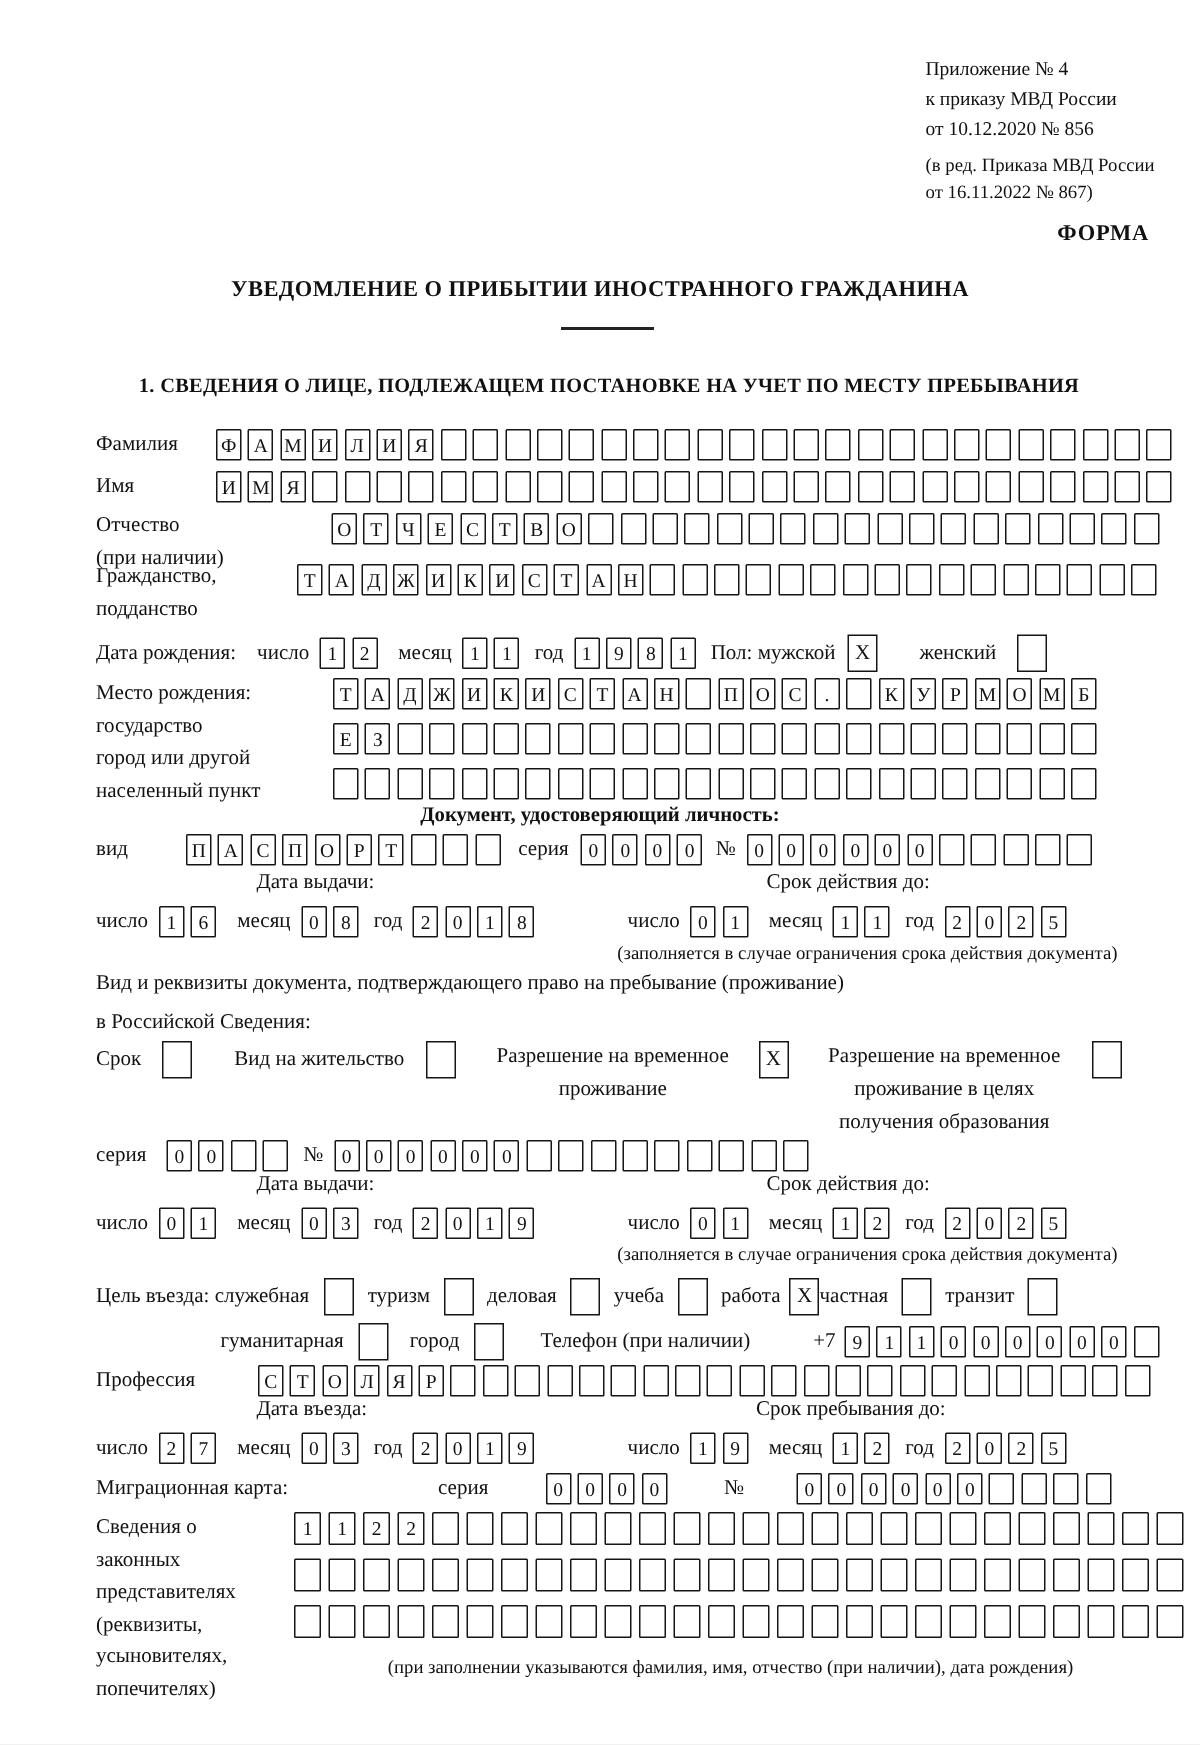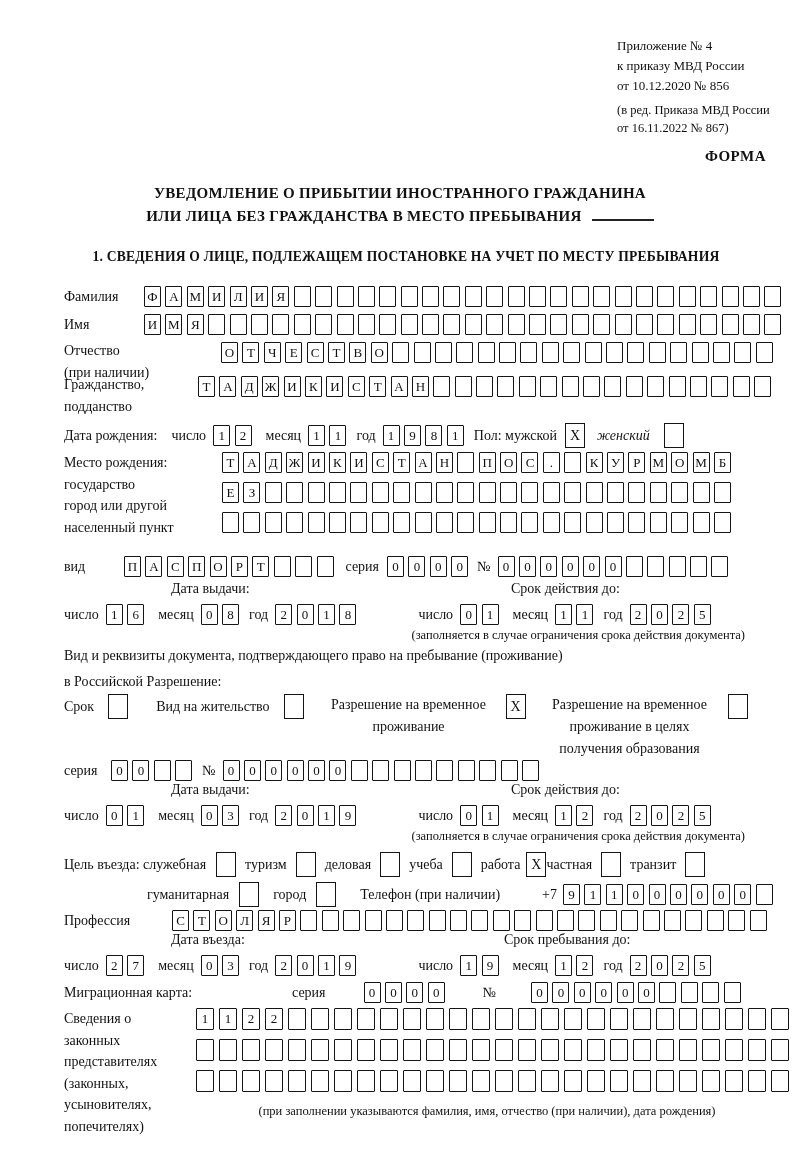--- a/index.html
+++ b/index.html
@@ -49,21 +49,21 @@
     <div class="hdr">к приказу МВД России</div>
     <div class="hdr">от 10.12.2020 № 856</div>
     <div class="hdr-small" style="margin-top:5px;">(в ред. Приказа МВД России</div>
     <div class="hdr-small">от 16.11.2022 № 867)</div>
   </div>
 
   <div class="abs bold" style="right:34px; top:148px; font-size:15px; letter-spacing:.5px;">ФОРМА</div>
 
   <div class="abs title" style="left:0; right:0; top:182px;">
     <div>УВЕДОМЛЕНИЕ О ПРИБЫТИИ ИНОСТРАННОГО ГРАЖДАНИНА</div>
-    <div><span>ИЛИ ЛИЦА БЕЗ ГРАЖДАНСТВА В МЕСТО ПРЕБЫВАНИЯ</span><span class="title-underline"></span></div>
+    <div><span class="title-underline"></span></div>
   </div>
 
   <div class="abs section-h" style="left:30px; right:18px; top:249px;">1. СВЕДЕНИЯ О ЛИЦЕ, ПОДЛЕЖАЩЕМ ПОСТАНОВКЕ НА УЧЕТ ПО МЕСТУ ПРЕБЫВАНИЯ</div>
 
   <div class="row" style="top:286px;">
     <span class="lbl" style="width:80px;">Фамилия</span>
     <span class="cells">
         <span class="cell">Ф</span>
         <span class="cell">А</span>
         <span class="cell">М</span>
@@ -218,21 +218,21 @@
       </span>
     <span class="lbl dl" style="margin-left:10px;">год</span>
     <span class="cells">
         <span class="cell">1</span>
         <span class="cell">9</span>
         <span class="cell">8</span>
         <span class="cell">1</span>
       </span>
     <span class="lbl" style="margin-left:10px;"><span>Пол:</span> <span>мужской</span></span>
     <span class="checkbox" style="margin-left:8px;">X</span>
-    <span class="lbl" style="margin-left:12px;font-style:italic;">женский</span>
+    <span class="lbl" style="margin-left:28px;">женский</span>
     <span class="checkbox" style="margin-left:14px;"></span>
   </div>
 
   <div class="row top" style="top:452px;">
     <span style="width:158px;">
       <div class="lbl2">Место рождения:</div>
       <div class="lbl2">государство</div>
       <div class="lbl2">город или другой</div>
       <div class="lbl2">населенный пункт</div>
     </span>
@@ -311,20 +311,21 @@
           <span class="cell"></span>
           <span class="cell"></span>
           <span class="cell"></span>
           <span class="cell"></span>
           <span class="cell"></span>
           <span class="cell"></span>
         </div>
     </span>
   </div>
 
+  <div class="abs bold center" style="left:0; right:0; top:535px; font-size:13.8px;">Документ, удостоверяющий личность:</div>
 
   <div class="row" style="top:556px;">
     <span class="lbl" style="width:60px;">вид</span>
     <span class="cells">
         <span class="cell">П</span>
         <span class="cell">А</span>
         <span class="cell">С</span>
         <span class="cell">П</span>
         <span class="cell">О</span>
         <span class="cell">Р</span>
@@ -395,21 +396,21 @@
         <span class="cell">2</span>
         <span class="cell">0</span>
         <span class="cell">2</span>
         <span class="cell">5</span>
       </span>
   </div>
 
   <div class="row note" style="top:628px; display:block; text-align:right; padding-right:45px;">(заполняется в случае ограничения срока действия документа)</div>
 
   <div class="row lbl" style="top:648px;">Вид и реквизиты документа, подтверждающего право на пребывание (проживание)</div>
-  <div class="row lbl" style="top:674px;">в Российской Разрешение:</div>
+  <div class="row lbl" style="top:674px;">в Российской Сведения:</div>
 
   <div class="row top" style="top:694px;">
     <span class="lbl" style="line-height:25px;">Срок</span>
     <span class="checkbox" style="margin-left:14px;"></span>
     <span class="lbl" style="margin-left:28px; line-height:25px;">Вид на жительство</span>
     <span class="checkbox" style="margin-left:14px;"></span>
     <span class="cb-block" style="margin-left:20px; width:170px;">
       <div>Разрешение на временное</div>
       <div>проживание</div>
     </span>
@@ -632,21 +633,21 @@
         <span class="cell"></span>
         <span class="cell"></span>
       </span>
   </div>
 
   <div class="row top" style="top:1008px;">
     <span style="width:132px;">
       <div class="lbl2">Сведения о</div>
       <div class="lbl2">законных</div>
       <div class="lbl2">представителях</div>
-      <div class="lbl2">(законных,</div>
+      <div class="lbl2">(реквизиты,</div>
       <div class="lbl2">усыновителях,</div>
       <div class="lbl2">попечителях)</div>
     </span>
     <span>
       <div class="cells wide" style="margin-bottom:9px;">
           <span class="cell">1</span>
           <span class="cell">1</span>
           <span class="cell">2</span>
           <span class="cell">2</span>
           <span class="cell"></span>

